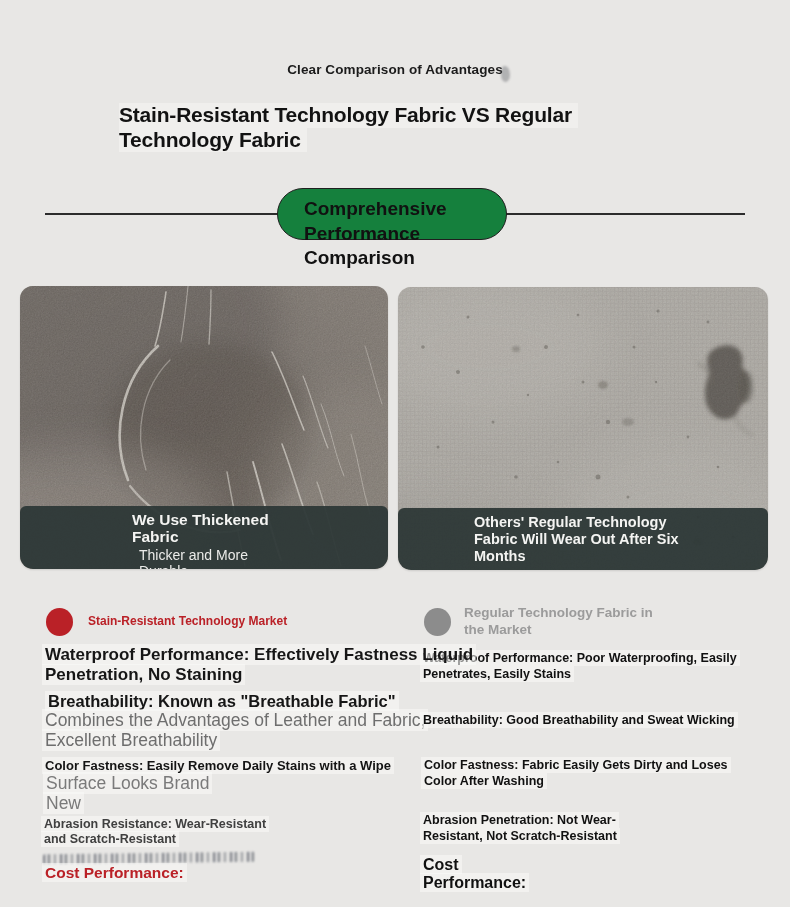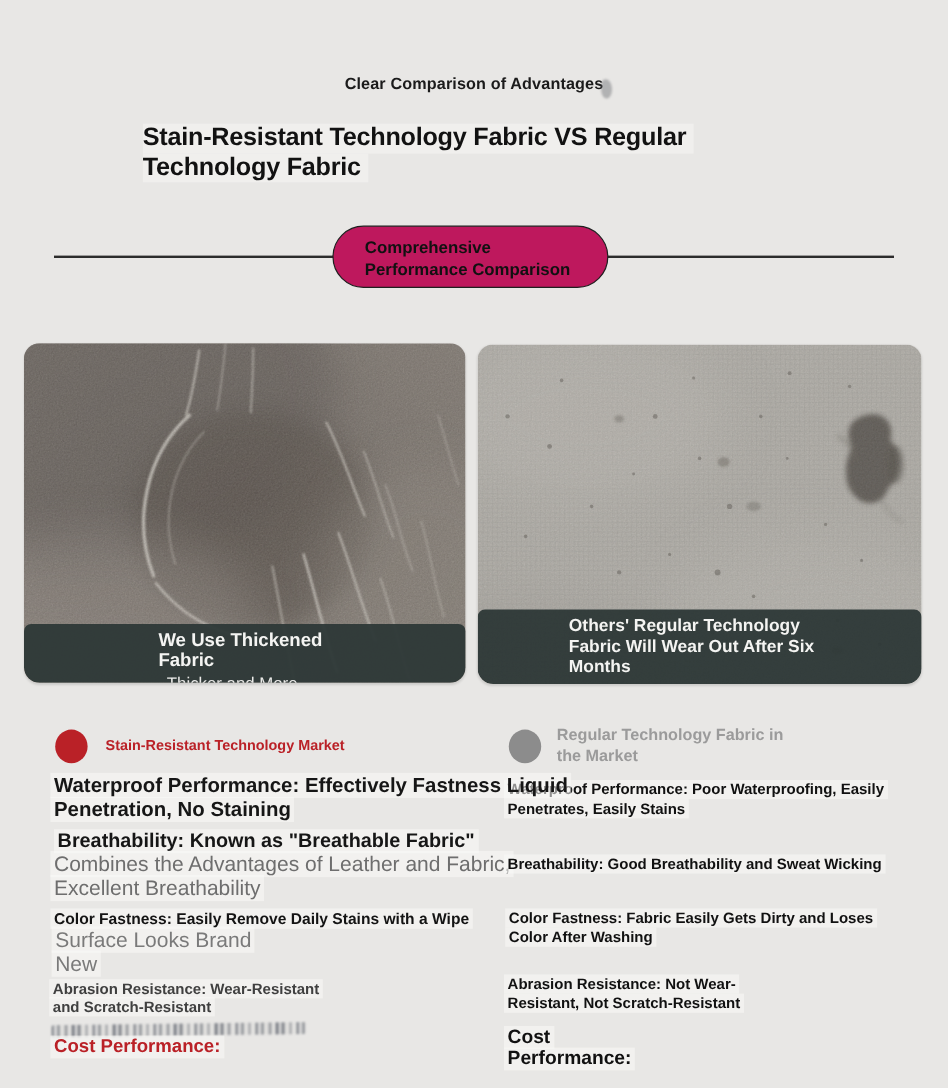--- a/index.html
+++ b/index.html
@@ -22,34 +22,34 @@
   .eyebrow{position:absolute;top:62px;left:0;width:100%;text-align:center;
     font-size:13.5px;font-weight:700;color:#1b1b1b;letter-spacing:.1px;}
   .eyebrow-smudge{position:absolute;top:66px;left:501px;width:9px;height:16px;border-radius:40% 60% 50% 50%;
     background:rgba(110,112,118,.45);filter:blur(1px);}
   .title{position:absolute;top:103px;left:119px;width:560px;
     font-size:21px;font-weight:800;line-height:1.17;color:#121212;letter-spacing:-.2px;}
   .title .tl{display:block;background:rgba(248,248,246,.5);width:max-content;max-width:560px;padding-right:6px;}
   .divider{position:absolute;top:213px;left:45px;width:700px;height:2px;background:#2c2c2c;}
   .pill{
     position:absolute;top:188px;left:277px;width:230px;height:52px;z-index:2;
-    background:#be185d;border:1.5px solid #1f1f1f;border-radius:26px;
-    padding:8px 0 0 26px;font-size:14px;font-weight:700;color:#111;line-height:1.3;
+    background:#15803d;border:1.5px solid #1f1f1f;border-radius:26px;
+    padding:8px 0 0 26px;font-size:19px;font-weight:700;color:#111;line-height:1.3;
   }
   .pill span{display:block;}
   
   .card{position:absolute;width:368px;height:283px;border-radius:13px;overflow:hidden;box-shadow:0 1px 2px rgba(0,0,0,.12);}
   .card-left{left:20px;top:286px;}
   .card-right{left:398px;top:287px;width:370px;}
   .card svg{position:absolute;inset:0;width:100%;height:100%;display:block;}
   .band{
     position:absolute;left:0;right:0;bottom:0;z-index:3;
     background:rgba(45,56,55,.95);border-radius:6px 6px 13px 13px;color:#f4f4f2;
   }
-  .card-left .band{height:49px;padding:5px 0 0 112px;}
+  .card-left .band{height:63px;padding:5px 0 0 112px;}
   .card-right .band{height:62px;padding:6px 0 0 76px;}
   .band-title{font-size:15.5px;font-weight:700;line-height:1.12;width:175px;}
   .band-sub{font-size:14px;font-weight:500;line-height:1.18;width:140px;margin:1px 0 0 7px;color:#ebebe9;}
   .card-right .band-title{font-size:14.5px;width:225px;line-height:1.18;}
   
   .legend-dot{position:absolute;border-radius:50%;}
   .dot-ours{left:46px;top:608px;width:27px;height:28px;background:var(--accent);}
   .dot-theirs{left:424px;top:608px;width:27px;height:28px;background:var(--legend-grey);}
   .legend-label-ours{position:absolute;left:88px;top:614px;font-size:12px;font-weight:700;color:var(--accent);}
   .legend-label-theirs{position:absolute;left:464px;top:604px;width:200px;
@@ -231,16 +231,16 @@
   <div class="row ours-breath-sub"><span class="patch">Combines the Advantages of Leather and Fabric, Excellent Breathability</span></div>
   <div class="row ours-colorfast-sub"><span class="patch">Surface Looks Brand New</span></div>
   <div class="row ours-colorfast"><span class="patch">Color Fastness: Easily Remove Daily Stains with a Wipe</span></div>
   <div class="row ours-abrasion"><span class="patch">Abrasion Resistance: Wear-Resistant and Scratch-Resistant</span></div>
   <div class="smudge"></div>
   <div class="row ours-cost"><span class="patch">Cost Performance:</span></div>
 
   <div class="row theirs-waterproof"><span class="patch">Waterproof Performance: Poor Waterproofing, Easily Penetrates, Easily Stains</span></div>
   <div class="row theirs-breath"><span class="patch">Breathability: Good Breathability and Sweat Wicking</span></div>
   <div class="row theirs-colorfast"><span class="patch">Color Fastness: Fabric Easily Gets Dirty and Loses Color After Washing</span></div>
-  <div class="row theirs-abrasion"><span class="patch">Abrasion Resistance: Not Wear-Resistant, Not Scratch-Resistant</span></div>
+  <div class="row theirs-abrasion"><span class="patch">Abrasion Penetration: Not Wear-Resistant, Not Scratch-Resistant</span></div>
   <div class="row theirs-cost"><span class="patch">Cost Performance:</span></div>
 
 </div>
 
 </body></html>

